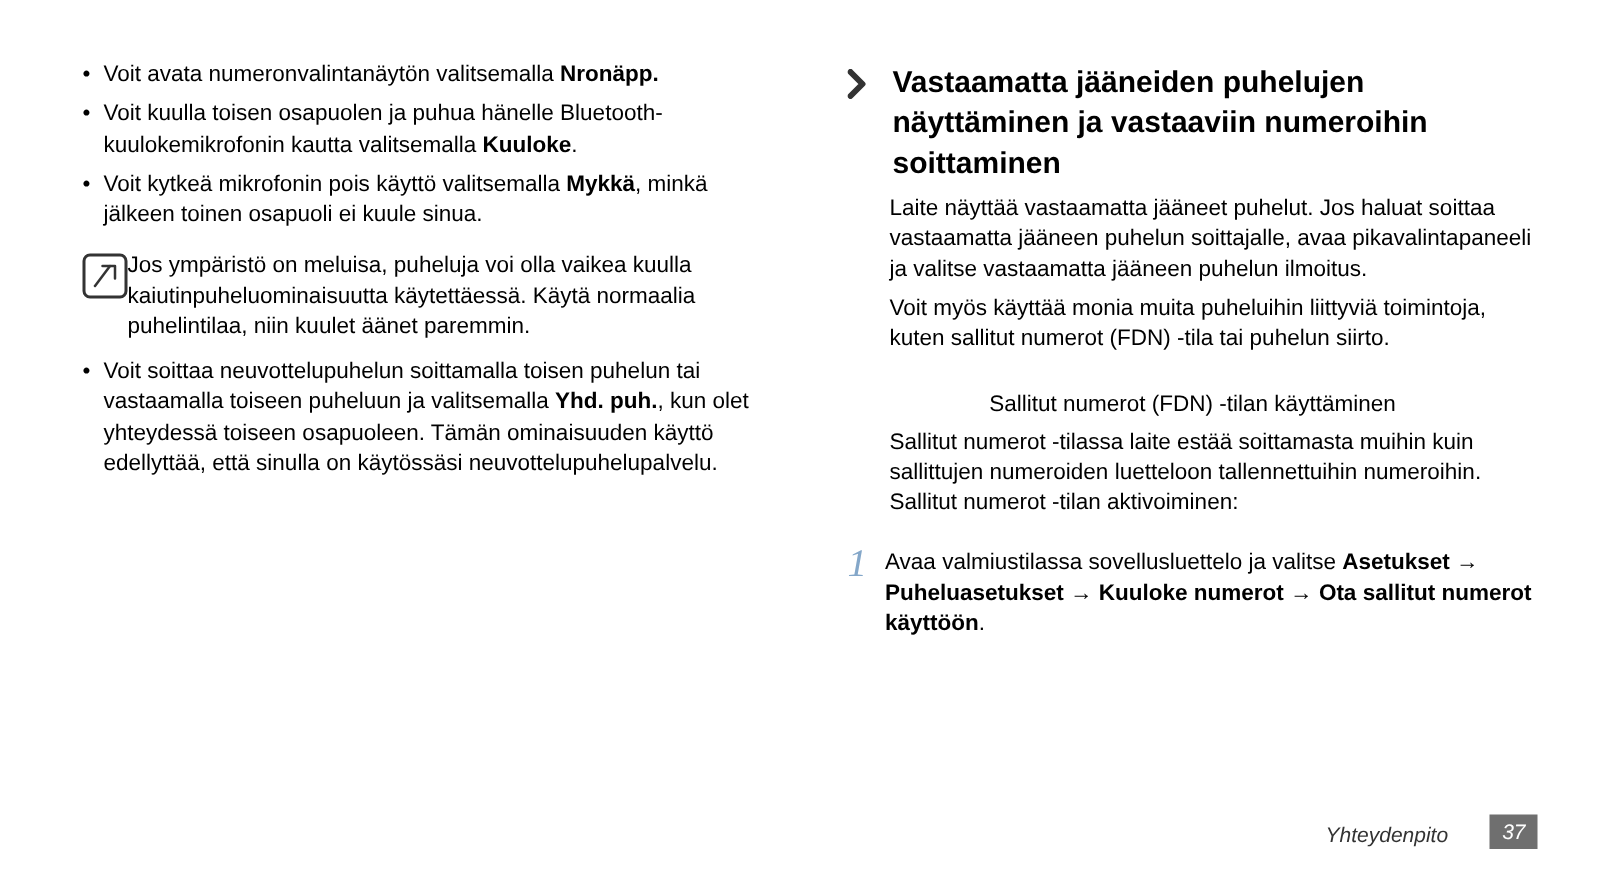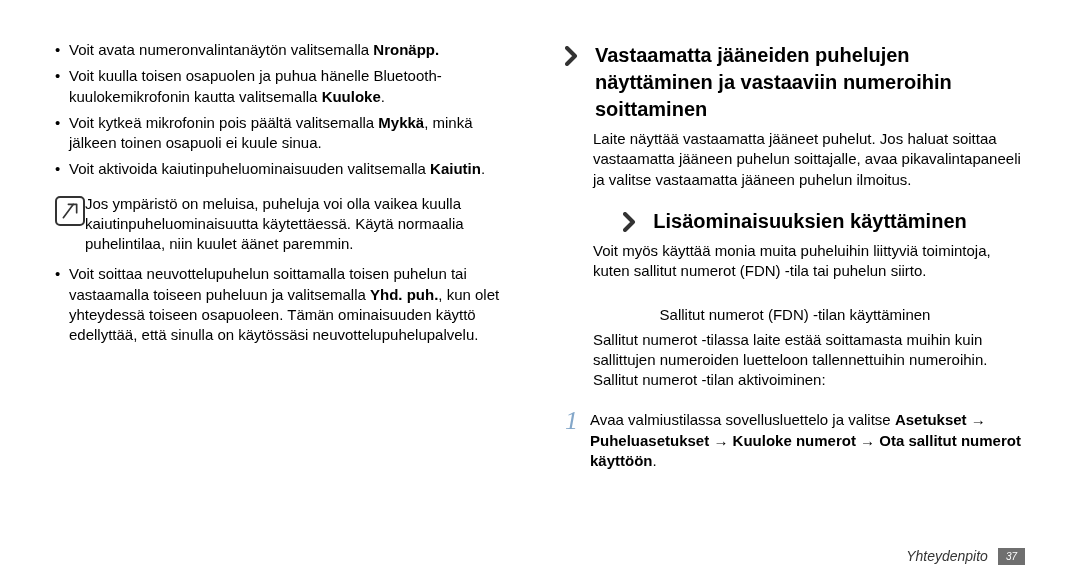--- a/index.html
+++ b/index.html
@@ -90,51 +90,48 @@
     line-height: 1;
     flex: 0 0 auto;
     margin-top: -2px;
   }
   .step-body { flex: 1; }
   .footer {
     position: absolute;
     bottom: 20px;
     right: 55px;
     display: flex;
-    align-items: center;
-    gap: 10px;
+    align-items: flex-end;
+    gap: 28px;
     font-size: 14px;
   }
   .footer-label { font-style: italic; color: #333; }
   .footer-page {
     background: #6f6f6f;
     color: #fff;
     padding: 2px 8px;
     font-style: italic;
-    font-size: 10px;
+    font-size: 14px;
   }
   b { font-weight: bold; }
   .mt12 { margin-top: 12px; }
 </style>
 </head>
 <body>
 
 <div class="col col-left">
   <ul class="bullets">
     <li>
       <span>Voit avata numeronvalintanäytön valitsemalla </span><b>Nronäpp.</b>
     </li>
     <li class="indent">
       <span>Voit kuulla toisen osapuolen ja puhua hänelle Bluetooth-kuulokemikrofonin kautta valitsemalla </span><b>Kuuloke</b><span>.</span>
     </li>
     <li class="indent">
-      <span>Voit kytkeä mikrofonin pois päältä valitsemalla </span><b>Mykkä</b><span>, minkä jälkeen toinen osapuoli ei kuule sinua.</span>
-    </li>
-    <li class="indent">
-      <span>Voit aktivoida kaiutinpuheluominaisuuden valitsemalla </span><b>Kaiutin</b><span>.</span>
+      <span>Voit kytkeä mikrofonin pois käyttö valitsemalla </span><b>Mykkä</b><span>, minkä jälkeen toinen osapuoli ei kuule sinua.</span>
     </li>
   </ul>
 
   <div class="note">
     <div class="note-icon">
       <svg viewBox="0 0 24 24" fill="none" stroke="#333" stroke-width="2">
         <path d="M4 20 L16 4" stroke-linecap="round"></path>
         <path d="M10 4 L20 4 L20 14" stroke-linecap="round" stroke-linejoin="round"></path>
       </svg>
     </div>
@@ -151,26 +148,20 @@
 <div class="col col-right">
 
   <div class="section-head">
     <svg class="chevron" viewBox="0 0 14 20">
       <path d="M2 2 L10 10 L2 18" fill="none" stroke="#333" stroke-width="4" stroke-linejoin="round" stroke-linecap="round"></path>
     </svg>
     <div class="section-title">Vastaamatta jääneiden puhelujen näyttäminen ja vastaaviin numeroihin soittaminen</div>
   </div>
   <div class="para">Laite näyttää vastaamatta jääneet puhelut. Jos haluat soittaa vastaamatta jääneen puhelun soittajalle, avaa pikavalintapaneeli ja valitse vastaamatta jääneen puhelun ilmoitus.</div>
 
-  <div class="section-head mt12">
-    <svg class="chevron" viewBox="0 0 14 20">
-      <path d="M2 2 L10 10 L2 18" fill="none" stroke="#333" stroke-width="4" stroke-linejoin="round" stroke-linecap="round"></path>
-    </svg>
-    <div class="section-title">Lisäominaisuuksien käyttäminen</div>
-  </div>
   <div class="para">Voit myös käyttää monia muita puheluihin liittyviä toimintoja, kuten sallitut numerot (FDN) -tila tai puhelun siirto.</div>
 
   <div class="subhead">Sallitut numerot (FDN) -tilan käyttäminen</div>
   <div class="para">Sallitut numerot -tilassa laite estää soittamasta muihin kuin sallittujen numeroiden luetteloon tallennettuihin numeroihin. Sallitut numerot -tilan aktivoiminen:</div>
 
   <div class="step">
     <div class="step-num">1</div>
     <div class="step-body">
       <span>Avaa valmiustilassa sovellusluettelo ja valitse </span><b>Asetukset</b><span> → </span><b>Puheluasetukset</b><span> → </span><b>Kuuloke numerot</b><span> → </span><b>Ota sallitut numerot käyttöön</b><span>.</span>
     </div>

